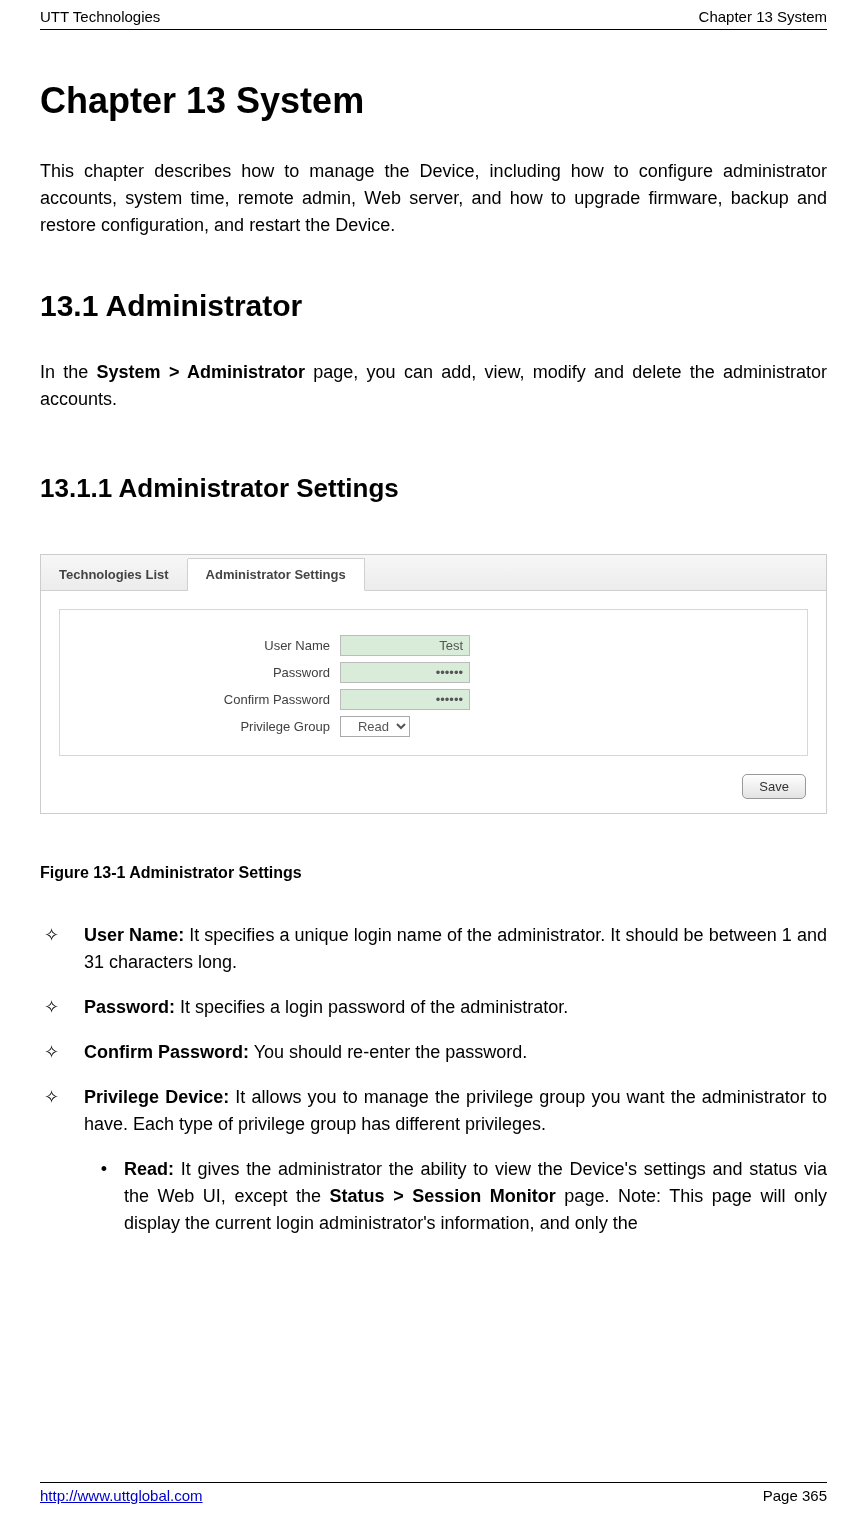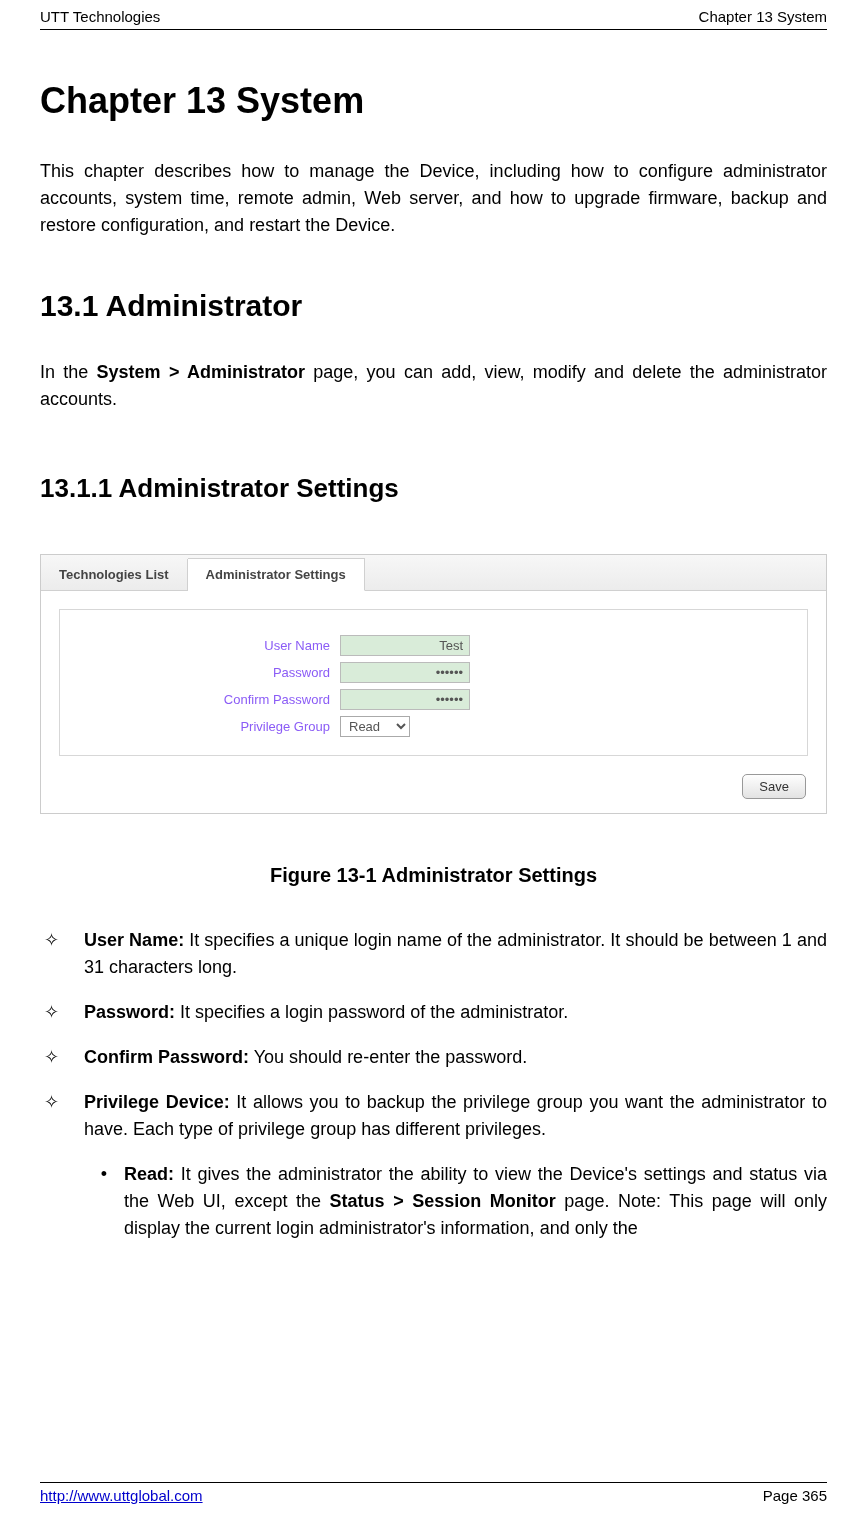--- a/index.html
+++ b/index.html
@@ -92,61 +92,61 @@
     .form-row {
       display: flex;
       align-items: center;
       margin-bottom: 6px;
     }
     .form-label {
       width: 220px;
       text-align: right;
       padding-right: 10px;
       font-size: 13px;
-      color: #8b5cf6;
+      color: #404040;
     }
     .form-input {
       width: 130px;
       background: #d9ecd9;
       border: 1px solid #bbb;
       padding: 2px 6px;
       font-size: 13px;
       color: #555;
       font-family: inherit;
       text-align: right;
     }
     .form-select {
       width: 70px;
       background: #fff;
       border: 1px solid #aaa;
       padding: 1px 4px;
       font-size: 13px;
       color: #555;
       font-family: inherit;
+      text-align: right;
     }
     .save-row {
       display: flex;
       justify-content: flex-end;
       padding: 0 20px 14px 0;
     }
     .save-btn {
       padding: 4px 16px;
       background: linear-gradient(#fefefe, #e3e3e3);
       border: 1px solid #999;
       border-radius: 5px;
       font-size: 13px;
       color: #333;
       cursor: pointer;
       font-family: inherit;
     }
 
     .figure-caption {
-      text-align: center;
-      font-weight: bold;
-      font-size: 20px;
+      font-weight: bold;
+      font-size: 16px;
       margin-bottom: 40px;
     }
 
     .bullet-list {
       padding-left: 4px;
     }
     .bullet-item {
       display: flex;
       margin-bottom: 18px;
       font-size: 18px;
@@ -257,21 +257,21 @@
     <div class="bullet-item">
       <div class="bullet-marker">✧</div>
       <div class="bullet-text"><span class="bold">Password:</span><span> It specifies a login password of the administrator.</span></div>
     </div>
     <div class="bullet-item">
       <div class="bullet-marker">✧</div>
       <div class="bullet-text"><span class="bold">Confirm Password:</span><span> You should re-enter the password.</span></div>
     </div>
     <div class="bullet-item">
       <div class="bullet-marker">✧</div>
-      <div class="bullet-text"><span class="bold">Privilege Device:</span><span> It allows you to backup the privilege group you want the administrator to have. Each type of privilege group has different privileges.</span></div>
+      <div class="bullet-text"><span class="bold">Privilege Device:</span><span> It allows you to manage the privilege group you want the administrator to have. Each type of privilege group has different privileges.</span></div>
     </div>
     <div class="sub-bullet">
       <div class="sub-marker">•</div>
       <div class="bullet-text"><span class="bold">Read:</span><span> It gives the administrator the ability to view the Device's settings and status via the Web UI, except the </span><span class="bold">Status &gt; Session Monitor</span><span> page. Note: This page will only display the current login administrator's information, and only the</span></div>
     </div>
   </div>
 </div>
 
 <div class="footer">
   <hr class="footer-rule">

